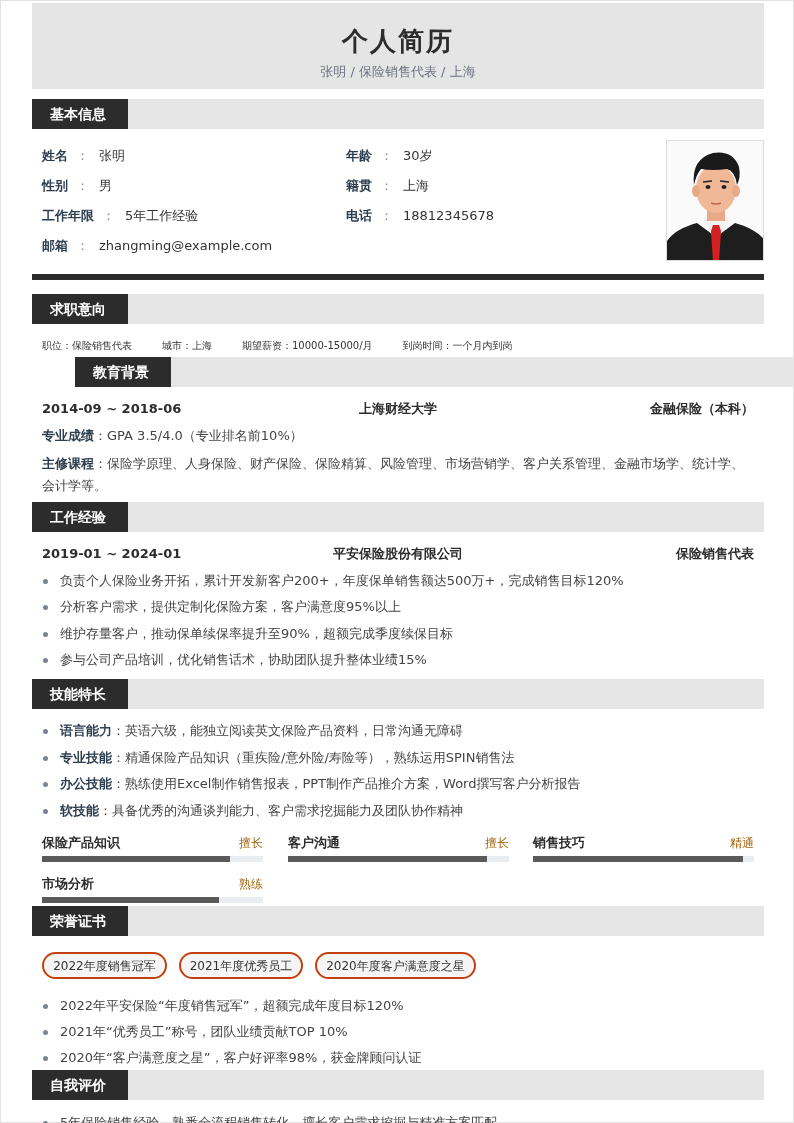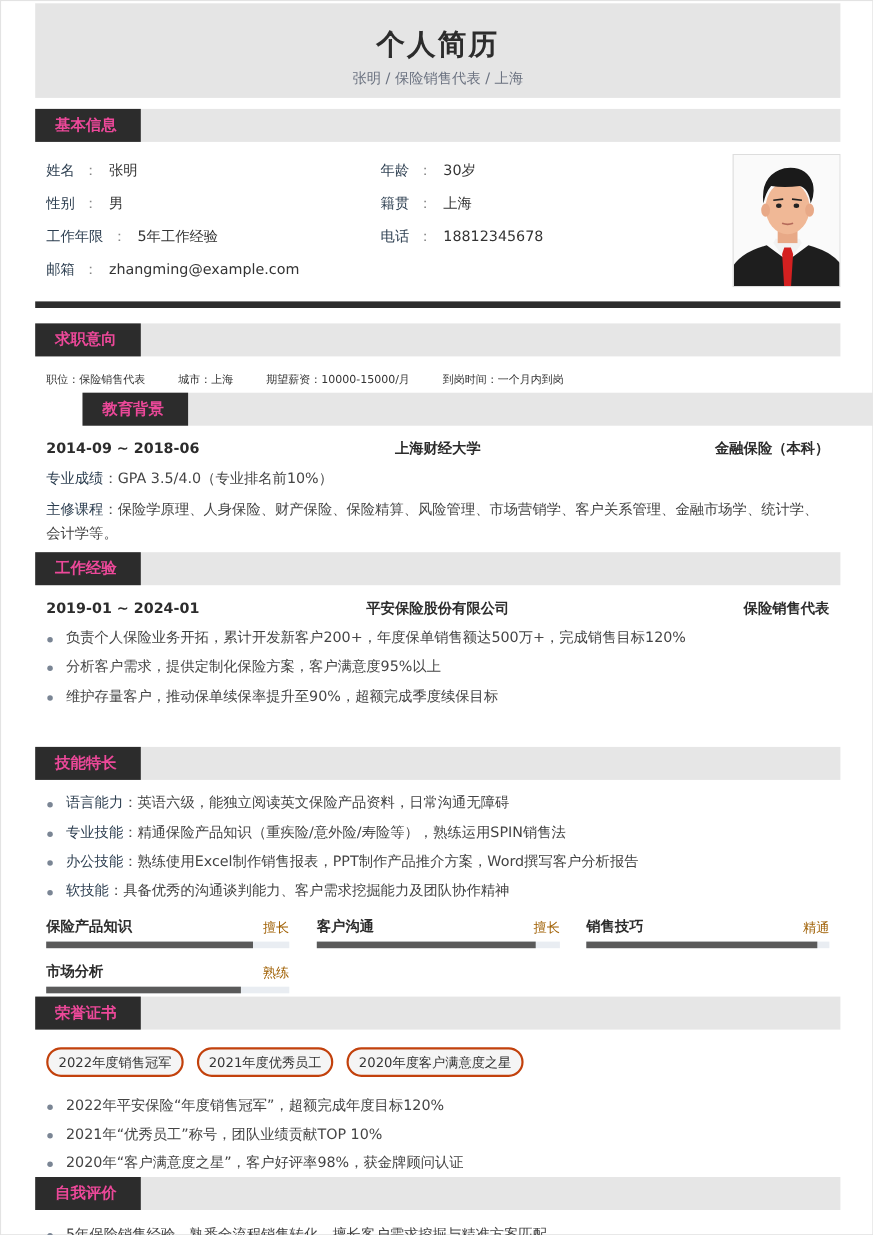--- a/index.html
+++ b/index.html
@@ -3,23 +3,23 @@
 <meta charset="utf-8">
 <style>
   * { box-sizing: border-box; margin: 0; padding: 0; }
   html, body { width: 794px; height: 1123px; overflow: hidden; background: #ffffff; }
   body { font-family: "DejaVu Sans", "Liberation Sans", sans-serif; color: #333; font-size: 13px; position: relative; }
   .page { position: absolute; left: 0; top: 0; width: 794px; height: 1123px; border: 1px solid #e3e3e3; background: #fff; }
   .header { position: absolute; left: 31px; top: 2px; width: 732px; height: 86px; background: #e5e5e5; text-align: center; }
   .header .title { font-size: 26px; font-weight: bold; color: #2c2c2c; margin-top: 22px; letter-spacing: 2px; line-height: 32px; }
   .header .subtitle { font-size: 13px; color: #6b7280; margin-top: 6px; line-height: 18px; }
   .sec-head { position: absolute; left: 31px; width: 732px; height: 30px; background: #e6e6e6; }
-  .sec-head .tab { position: absolute; left: 0; top: 0; width: 96px; height: 30px; background: #2c2c2c; color: #ec4899; font-weight: bold; font-size: 14px; line-height: 30px; padding-left: 18px; }
+  .sec-head .tab { position: absolute; left: 0; top: 0; width: 96px; height: 30px; background: #2c2c2c; color: #ffffff; font-weight: bold; font-size: 14px; line-height: 30px; padding-left: 18px; }
   .info-row { position: absolute; font-size: 13px; line-height: 20px; color: #333; }
-  .lbl { color: #2c3e50; font-weight: normal; margin-top: 16px; }
+  .lbl { color: #2c3e50; font-weight: bold; margin-top: 16px; }
   .colon { color: #888; margin: 0 10px 0 8px; }
   .photo { position: absolute; left: 665px; top: 139px; width: 98px; height: 121px; border: 1px solid #ddd; background: #fafafa; overflow: hidden; }
   .divider { position: absolute; left: 31px; top: 273px; width: 732px; height: 6px; background: #2c2c2c; }
   .intent { position: absolute; left: 41px; top: 336px; font-size: 10px; line-height: 18px; color: #333; }
   .intent span { margin-right: 30px; }
   .row3 { position: absolute; left: 41px; width: 712px; font-size: 13px; font-weight: bold; line-height: 18px; color: #2c2c2c; }
   .row3 .mid { position: absolute; left: 0; right: 0; text-align: center; }
   .row3 .right { position: absolute; right: 0; }
   .para { position: absolute; left: 41px; width: 712px; font-size: 13px; line-height: 22px; color: #444; }
   .bul { position: absolute; left: 41px; width: 712px; font-size: 13px; line-height: 18px; color: #444; padding-left: 18px; }
@@ -123,20 +123,21 @@
     <div class="tab">工作经验</div>
   </div>
   <div class="row3" style="top:544px;">
     <span>2019-01 ~ 2024-01</span>
     <span class="mid">平安保险股份有限公司</span>
     <span class="right">保险销售代表</span>
   </div>
   <div class="bul" style="top:571px;">负责个人保险业务开拓，累计开发新客户200+，年度保单销售额达500万+，完成销售目标120%</div>
   <div class="bul" style="top:597px;">分析客户需求，提供定制化保险方案，客户满意度95%以上</div>
   <div class="bul" style="top:624px;">维护存量客户，推动保单续保率提升至90%，超额完成季度续保目标</div>
+  <div class="bul" style="top:650px;">参与公司产品培训，优化销售话术，协助团队提升整体业绩15%</div>
 
   <div class="sec-head" style="top:678px;">
     <div class="tab">技能特长</div>
   </div>
   <div class="bul" style="top:721px;">
     <span class="lbl">语言能力</span><span>：英语六级，能独立阅读英文保险产品资料，日常沟通无障碍</span>
   </div>
   <div class="bul" style="top:748px;">
     <span class="lbl">专业技能</span><span>：精通保险产品知识（重疾险/意外险/寿险等），熟练运用SPIN销售法</span>
   </div>

